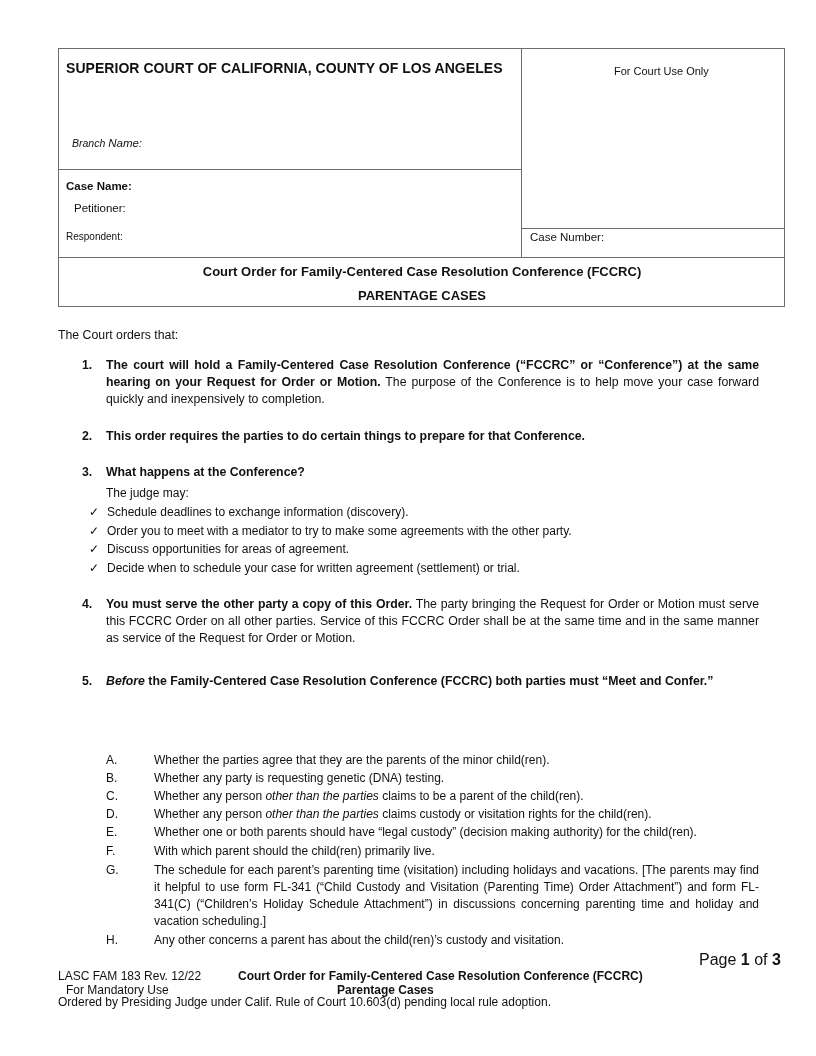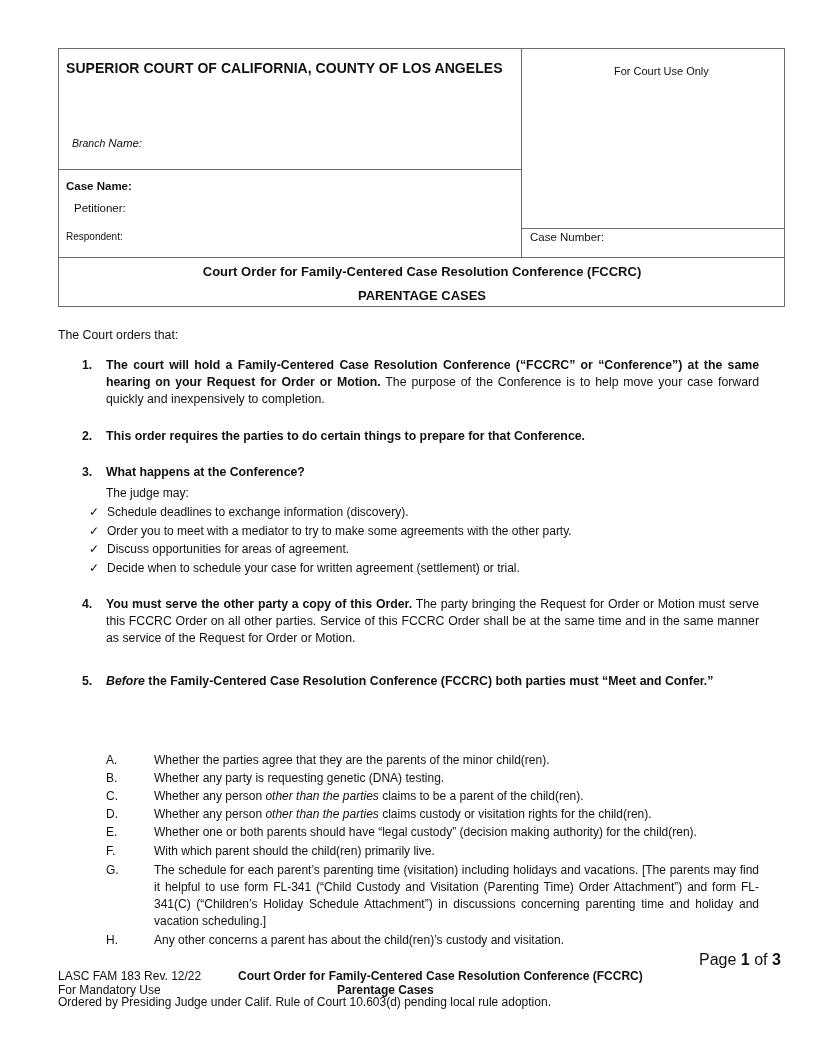--- a/index.html
+++ b/index.html
@@ -150,18 +150,18 @@
   <div class="alpha" style="top:932px;">
     <span class="lt">H.</span>
     <div class="at"><span>Any other concerns a parent has about the child(ren)’s custody and visitation.</span></div>
   </div>
 
   <div class="pageno">
     <span>Page </span><span class="b">1</span><span> of </span><span class="b">3</span>
   </div>
 
   <div class="foot" style="left:58px; top:969px;">LASC FAM 183 Rev. 12/22</div>
-  <div class="foot" style="left:58px; top:983px;">For Mandatory Use</div>
+  <div class="foot" style="left:66px; top:983px;">For Mandatory Use</div>
   <div class="foot" style="left:58px; top:995px;">Ordered by Presiding Judge under Calif. Rule of Court 10.603(d) pending local rule adoption.</div>
   <div class="foot b" style="left:238px; top:969px;">Court Order for Family-Centered Case Resolution Conference (FCCRC)</div>
   <div class="foot b" style="left:337px; top:983px;">Parentage Cases</div>
 
 </div>
 
 </body></html>

